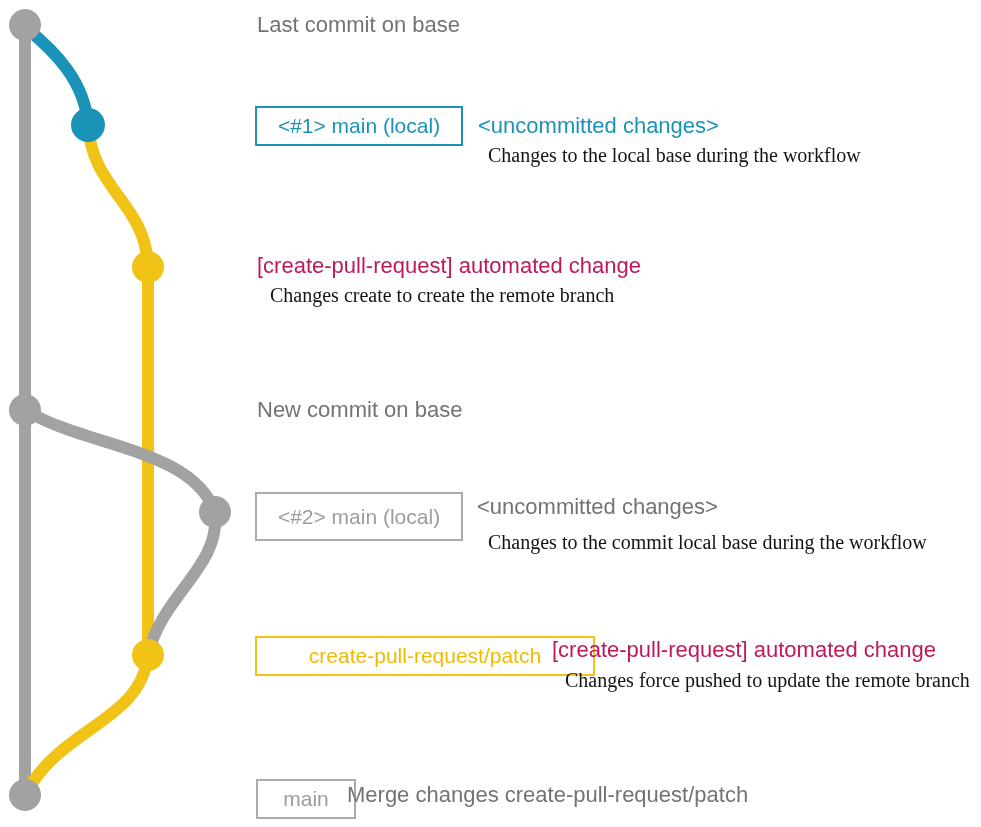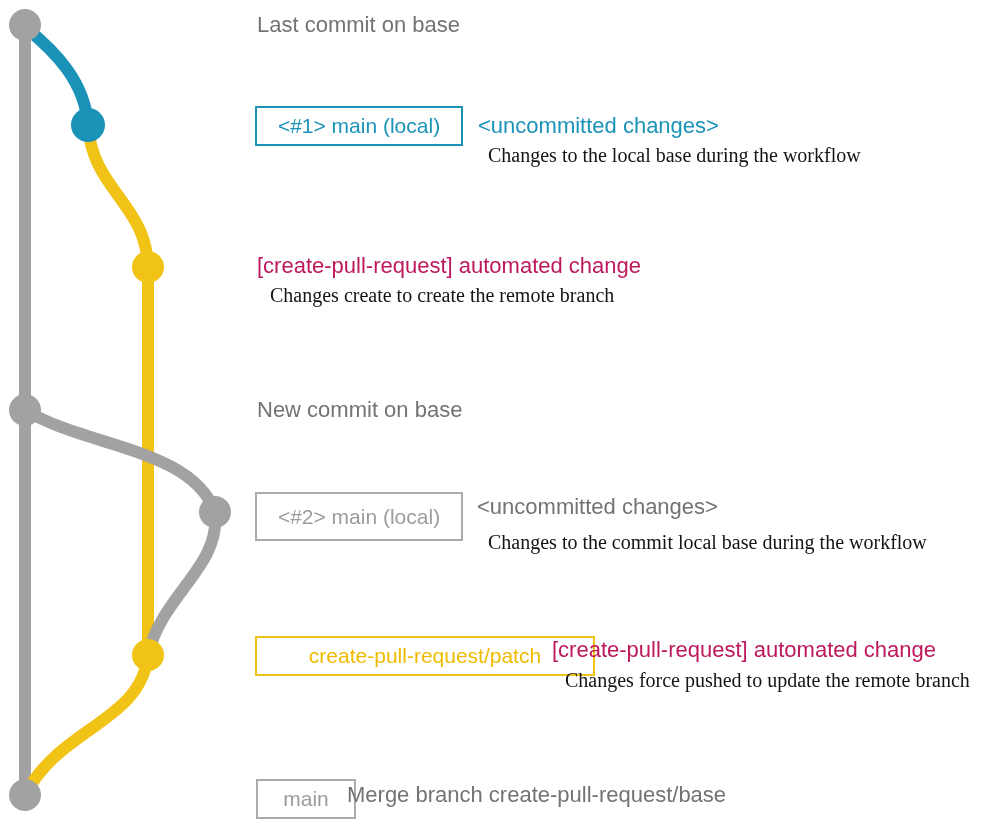--- a/index.html
+++ b/index.html
@@ -72,13 +72,13 @@
 
 <div class="badge yellow" style="left:255px;top:636px;width:340px;height:40px;">
   <span>create-pull-request/patch</span>
 </div>
 <div class="txt sans c-yellow" style="left:552px;top:637px;">[create-pull-request] automated change</div>
 <div class="txt serif" style="left:565px;top:669px;">Changes force pushed to update the remote branch</div>
 
 <div class="badge gray" style="left:256px;top:779px;width:100px;height:40px;">
   <span>main</span>
 </div>
-<div class="txt sans c-gray" style="left:347px;top:782px;">Merge branch create-pull-request/base</div>
+<div class="txt sans c-gray" style="left:347px;top:782px;">Merge changes create-pull-request/patch</div>
 
 </body></html>

